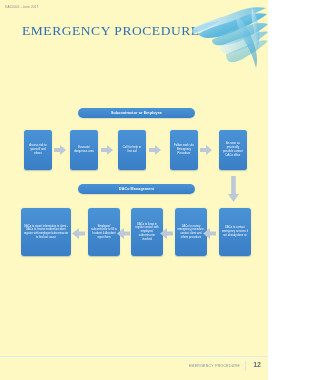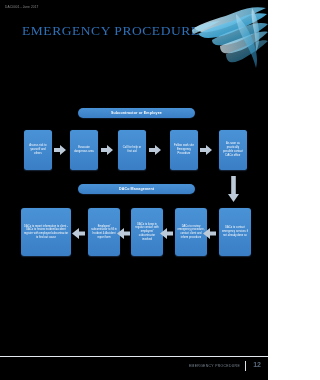--- a/index.html
+++ b/index.html
@@ -12,21 +12,21 @@
     height: 380px;
     font-family: "Liberation Sans", sans-serif;
     position: relative;
     overflow: hidden;
   }
 
   
   .page {
     position: absolute;
     inset: 0;
-    background: #000000;
+    background: #fef9c3;
   }
 
   
   .doc-code {
     position: absolute;
     left: 5px;
     top: 5px;
     font-size: 3.2px;
     letter-spacing: 0.1px;
     color: #8a8a8a;

